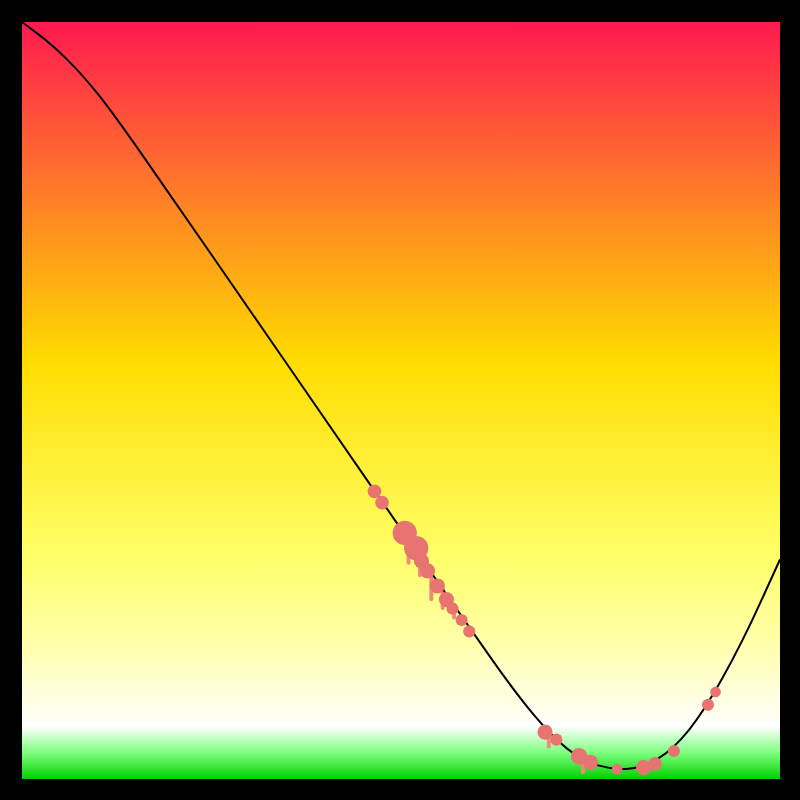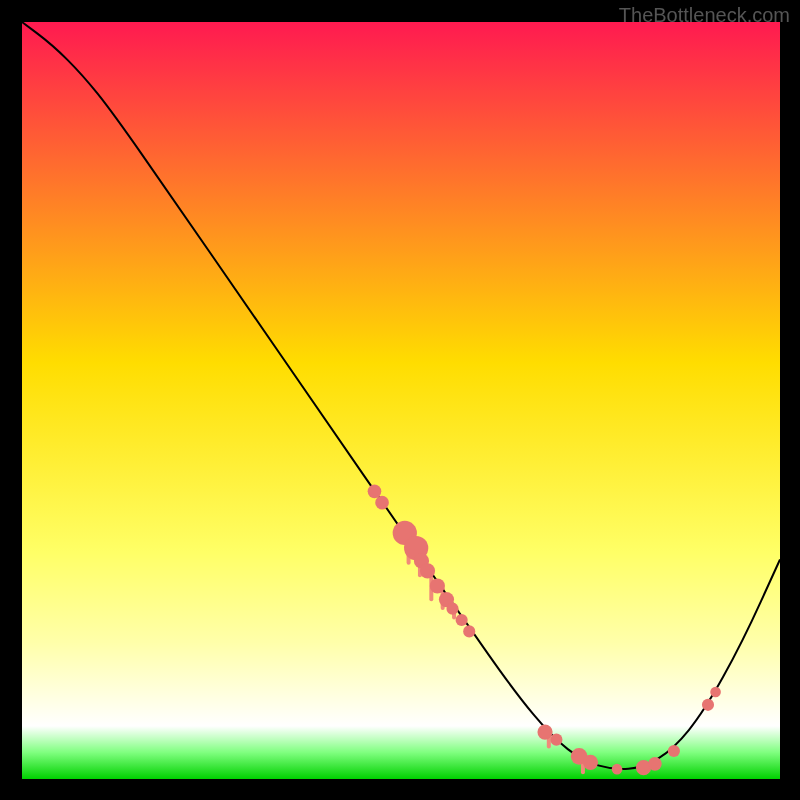--- a/index.html
+++ b/index.html
@@ -75,14 +75,13 @@
         <circle cx="579.13" cy="756.29" r="8.338000000000001" fill="#e77471"></circle>
         <circle cx="590.5" cy="762.346" r="7.58" fill="#e77471"></circle>
         <circle cx="617.03" cy="769.159" r="5.305999999999999" fill="#e77471"></circle>
         <circle cx="643.56" cy="767.645" r="7.58" fill="#e77471"></circle>
         <circle cx="654.93" cy="763.86" r="6.822000000000001" fill="#e77471"></circle>
         <circle cx="673.88" cy="750.991" r="6.064" fill="#e77471"></circle>
         <circle cx="707.99" cy="704.814" r="6.064" fill="#e77471"></circle>
         <circle cx="715.57" cy="691.9449999999999" r="5.305999999999999" fill="#e77471"></circle>
       </g>
   </svg>
-  <div class="watermark">TheBottleneck.com</div>
 </div>
 
 </body></html>

